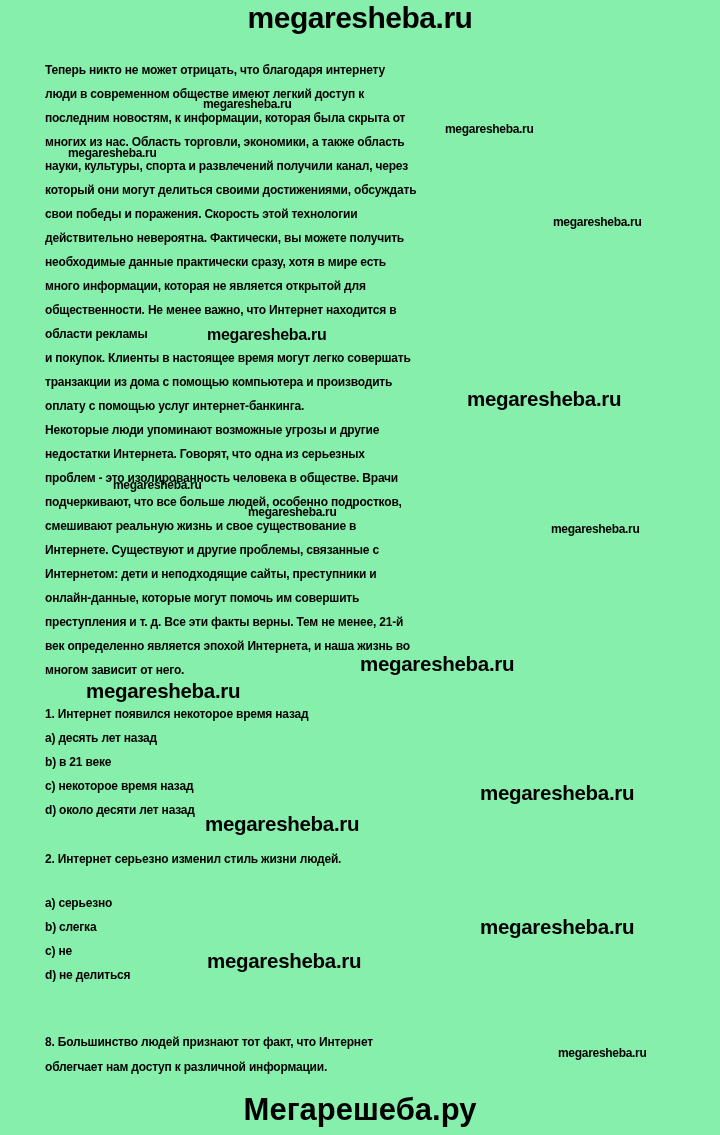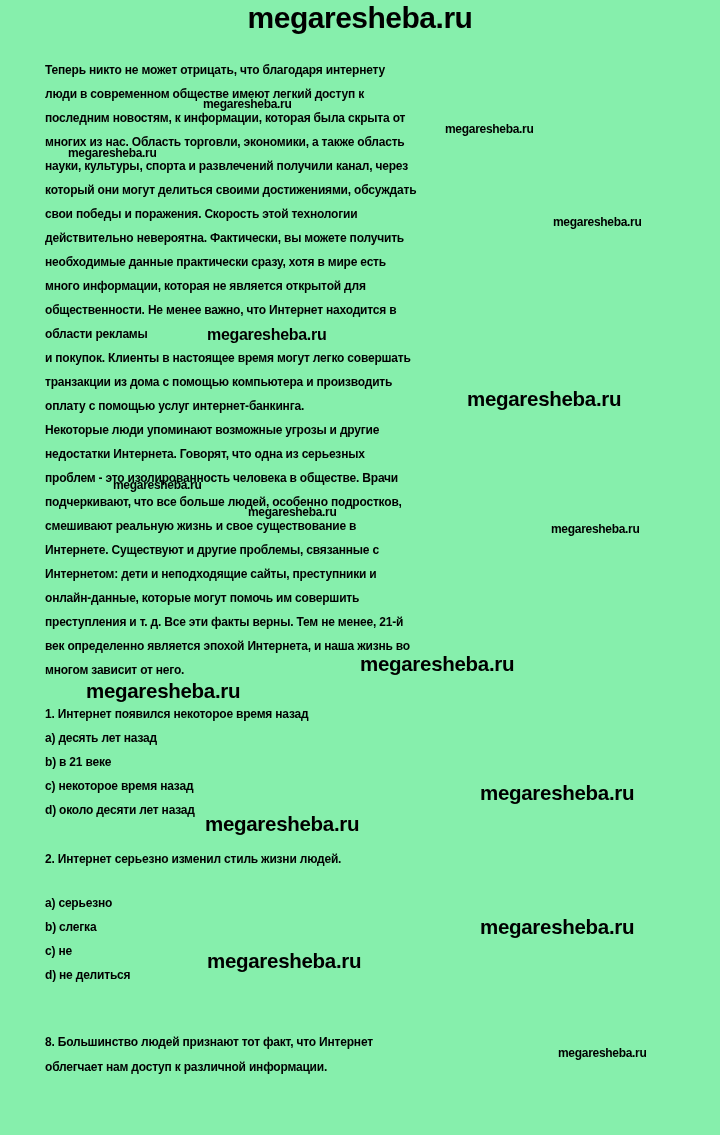--- a/index.html
+++ b/index.html
@@ -97,20 +97,21 @@
   <div id="q2" class="textblock">2. Интернет серьезно изменил стиль жизни людей.</div>
 
   <div id="q2opts" class="textblock">a) серьезно
 b) слегка
 c) не
 d) не делиться</div>
 
   <div id="q3" class="textblock">8. Большинство людей признают тот факт, что Интернет
 облегчает нам доступ к различной информации.</div>
 
+  <div class="page-footer">Мегарешеба.ру</div>
 
   <span class="wm wm-sm" style="left:203px; top:97px;">megaresheba.ru</span>
   <span class="wm wm-sm" style="left:445px; top:122px;">megaresheba.ru</span>
   <span class="wm wm-sm" style="left:68px;  top:146px;">megaresheba.ru</span>
   <span class="wm wm-sm" style="left:553px; top:215px;">megaresheba.ru</span>
   <span class="wm wm-md" style="left:207px; top:326px;">megaresheba.ru</span>
   <span class="wm wm-lg" style="left:467px; top:387px;">megaresheba.ru</span>
   <span class="wm wm-sm" style="left:113px; top:478px;">megaresheba.ru</span>
   <span class="wm wm-sm" style="left:248px; top:505px;">megaresheba.ru</span>
   <span class="wm wm-sm" style="left:551px; top:522px;">megaresheba.ru</span>

